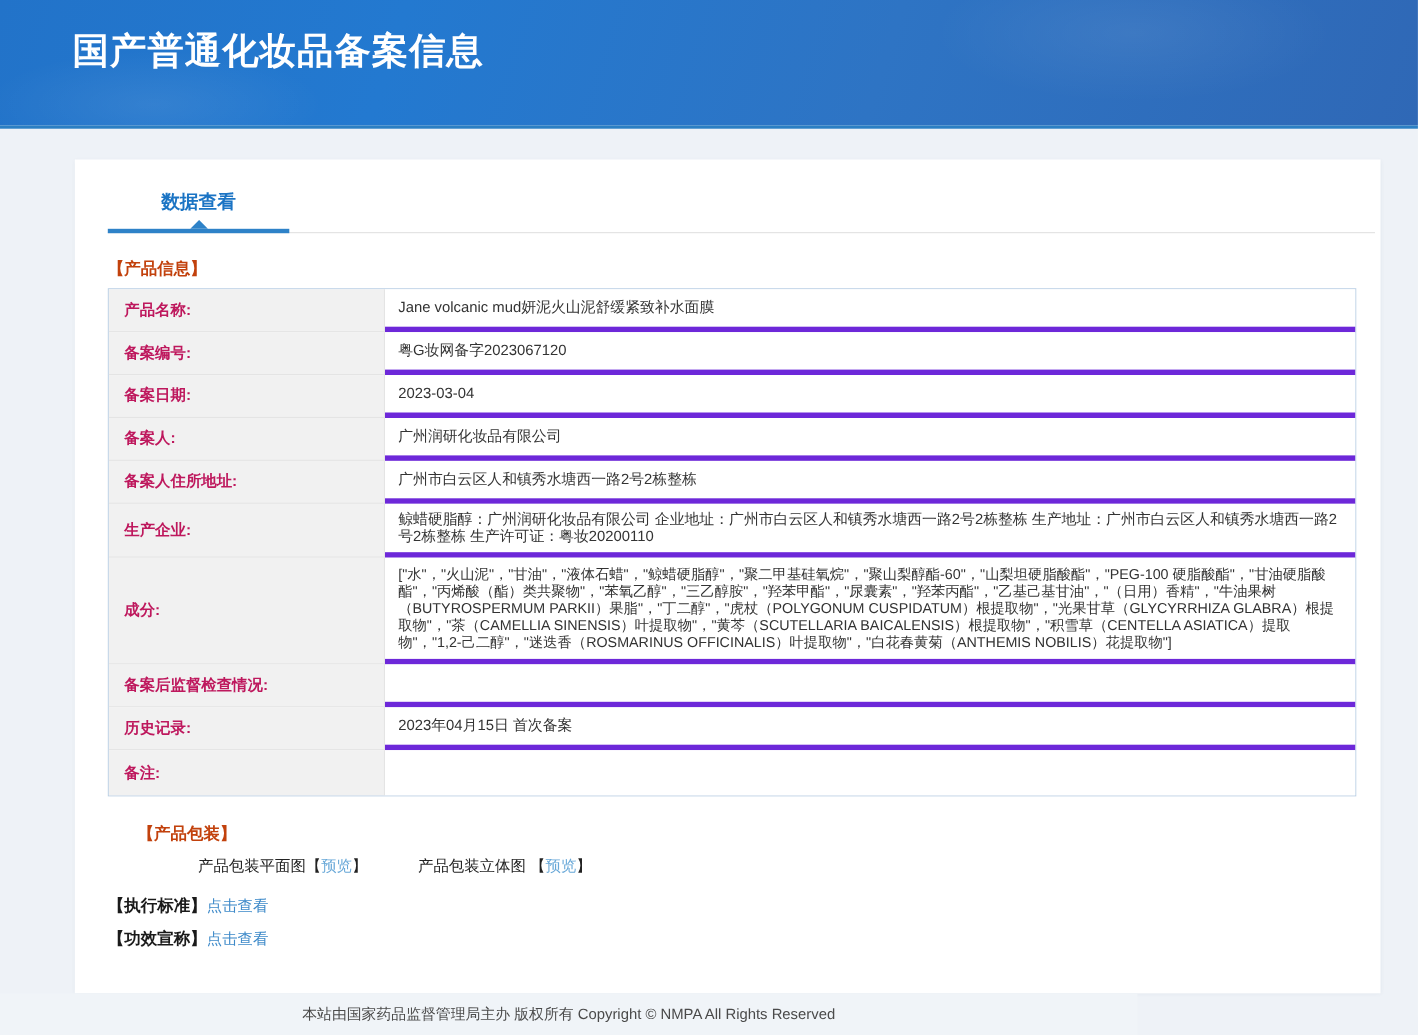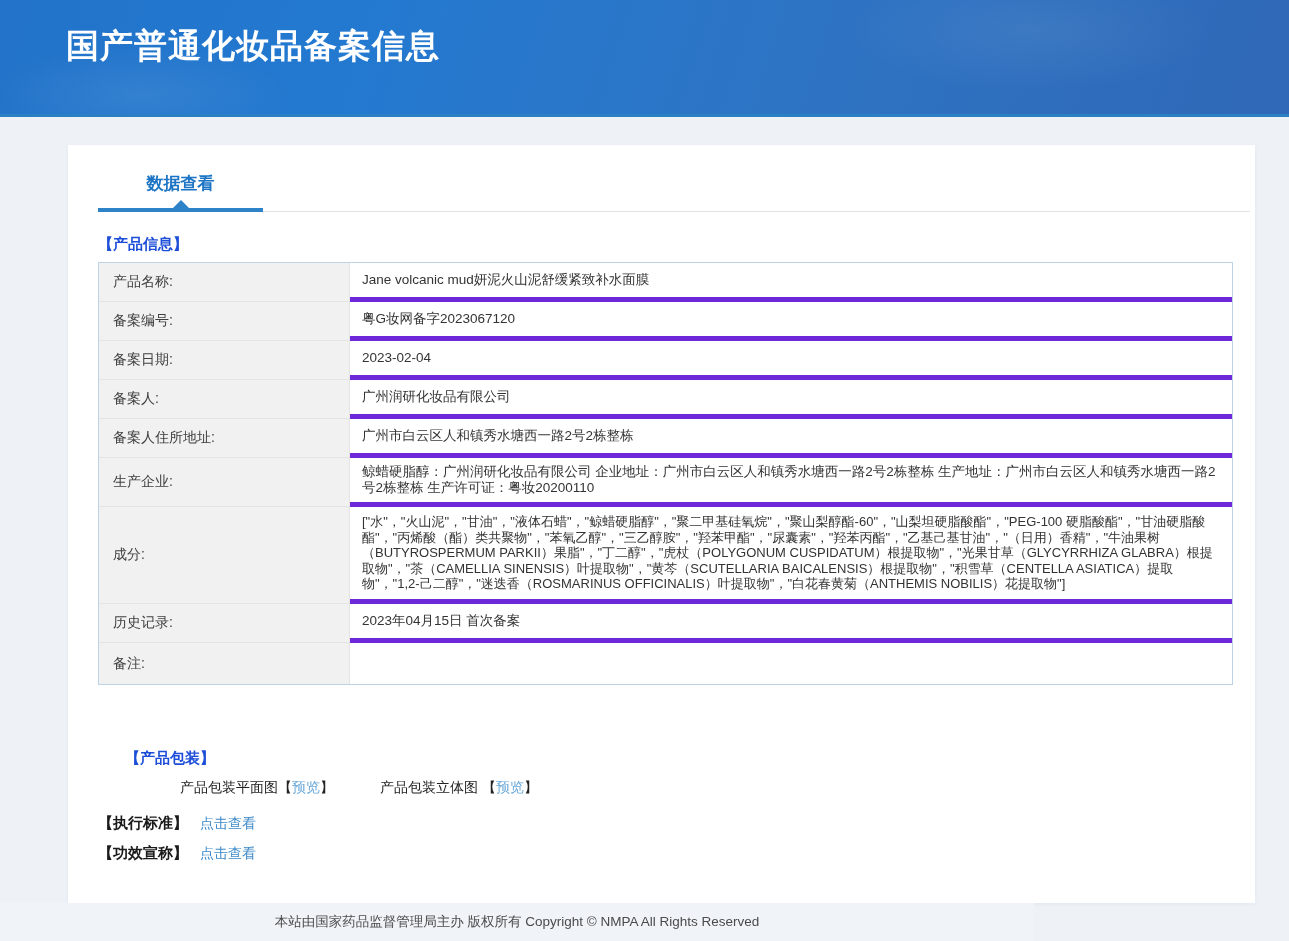--- a/index.html
+++ b/index.html
@@ -42,33 +42,33 @@
   .tab-underline {
     position:absolute; left:30px; top:63px; width:165px; height:4px; background:#2e82c8;
   }
   .tab-caret {
     position:absolute; left:105px; top:55px;
     width:0; height:0;
     border-left:8px solid transparent; border-right:8px solid transparent;
     border-bottom:8px solid #2e82c8;
   }
   
-  .sec-title { font-size:15px; font-weight:bold; color:#1d4ed8; }
+  .sec-title { font-size:15px; font-weight:bold; color:#c2410c; }
   .sec-product { position:absolute; left:30px; top:90px; }
   
   .ptable {
     position:absolute; left:30px; top:117px; width:1135px;
     border:1px solid #bed2e6;
   }
   .trow { display:grid; grid-template-columns:251px 1fr; }
   .tlabel {
     background:#f1f1f1;
     border-right:1px solid #e4e4e4;
     border-bottom:1px solid #e4e4e4;
-    font-size:14px; font-weight:normal; color:#404040;
+    font-size:14px; font-weight:bold; color:#be185d;
     display:flex; align-items:center;
     padding:4px 10px 4px 14px;
   }
   .tvalue {
     background:#ffffff;
     border-bottom:5px solid #6d28d9;
     font-size:13.5px; color:#333;
     display:flex; align-items:center;
     padding:6px 10px 6px 12px;
     line-height:16px;
@@ -79,21 +79,21 @@
   
   .sec-pack  { position:absolute; left:30px; top:604px;margin-left:27px; }
   .pack-row  { position:absolute; left:0; top:634px; width:100%; font-size:14px; color:#222; }
   .pack-item-1 { position:absolute; left:112px; white-space:nowrap; }
   .pack-item-2 { position:absolute; left:312px; white-space:nowrap; }
   .link-preview { color:#68a8d8; cursor:pointer; }
   .bracket { color:#222; font-weight:normal; }
   .std-row-1 { position:absolute; left:30px; top:669px; font-size:15px; }
   .std-row-2 { position:absolute; left:30px; top:699px; font-size:15px;text-align:right; }
   .std-row-1 b, .std-row-2 b { font-weight:bold; color:#1a1a1a; }
-  .link-view { color:#3e8ac9; font-size:14px; margin-left:12px; cursor:pointer; }
+  .link-view { color:#3e8ac9; font-size:14px; cursor:pointer; }
   
   .footer {
     position:absolute; left:0; top:903px; width:1034px; height:38px;
     background:#f0f4f8;
     display:flex; align-items:center; justify-content:center;
     font-size:13.5px; color:#4a4a4a;
   }
 </style>
 </head>
 <body>
@@ -115,37 +115,41 @@
     <div class="trow h40">
       <div class="tlabel">产品名称:</div>
       <div class="tvalue">Jane volcanic mud妍泥火山泥舒缓紧致补水面膜</div>
     </div>
     <div class="trow h40">
       <div class="tlabel">备案编号:</div>
       <div class="tvalue">粤G妆网备字2023067120</div>
     </div>
     <div class="trow h40">
       <div class="tlabel">备案日期:</div>
-      <div class="tvalue">2023-02-04</div>
+      <div class="tvalue">2023-03-04</div>
     </div>
     <div class="trow h40">
       <div class="tlabel">备案人:</div>
       <div class="tvalue">广州润研化妆品有限公司</div>
     </div>
     <div class="trow h40">
       <div class="tlabel">备案人住所地址:</div>
       <div class="tvalue">广州市白云区人和镇秀水塘西一路2号2栋整栋</div>
     </div>
     <div class="trow h50">
       <div class="tlabel">生产企业:</div>
       <div class="tvalue">鲸蜡硬脂醇：广州润研化妆品有限公司 企业地址：广州市白云区人和镇秀水塘西一路2号2栋整栋 生产地址：广州市白云区人和镇秀水塘西一路2号2栋整栋 生产许可证：粤妆20200110</div>
     </div>
     <div class="trow h98 ingredients">
       <div class="tlabel">成分:</div>
       <div class="tvalue">["水"，"火山泥"，"甘油"，"液体石蜡"，"鲸蜡硬脂醇"，"聚二甲基硅氧烷"，"聚山梨醇酯-60"，"山梨坦硬脂酸酯"，"PEG-100 硬脂酸酯"，"甘油硬脂酸酯"，"丙烯酸（酯）类共聚物"，"苯氧乙醇"，"三乙醇胺"，"羟苯甲酯"，"尿囊素"，"羟苯丙酯"，"乙基己基甘油"，"（日用）香精"，"牛油果树（BUTYROSPERMUM PARKII）果脂"，"丁二醇"，"虎杖（POLYGONUM CUSPIDATUM）根提取物"，"光果甘草（GLYCYRRHIZA GLABRA）根提取物"，"茶（CAMELLIA SINENSIS）叶提取物"，"黄芩（SCUTELLARIA BAICALENSIS）根提取物"，"积雪草（CENTELLA ASIATICA）提取物"，"1,2-己二醇"，"迷迭香（ROSMARINUS OFFICINALIS）叶提取物"，"白花春黄菊（ANTHEMIS NOBILIS）花提取物"]</div>
+    </div>
+    <div class="trow h40">
+      <div class="tlabel">备案后监督检查情况:</div>
+      <div class="tvalue"></div>
     </div>
     <div class="trow h40">
       <div class="tlabel">历史记录:</div>
       <div class="tvalue">2023年04月15日 首次备案</div>
     </div>
     <div class="trow h42">
       <div class="tlabel">备注:</div>
       <div class="tvalue"></div>
     </div>
   </div>

